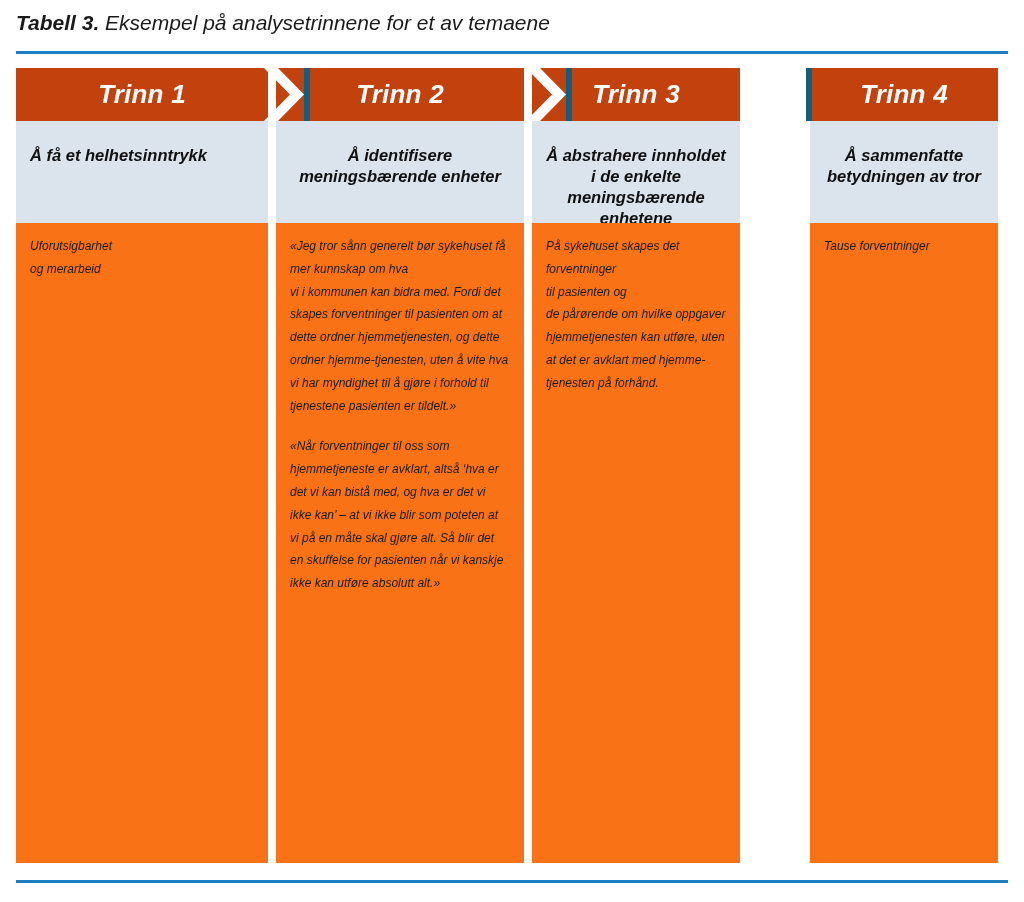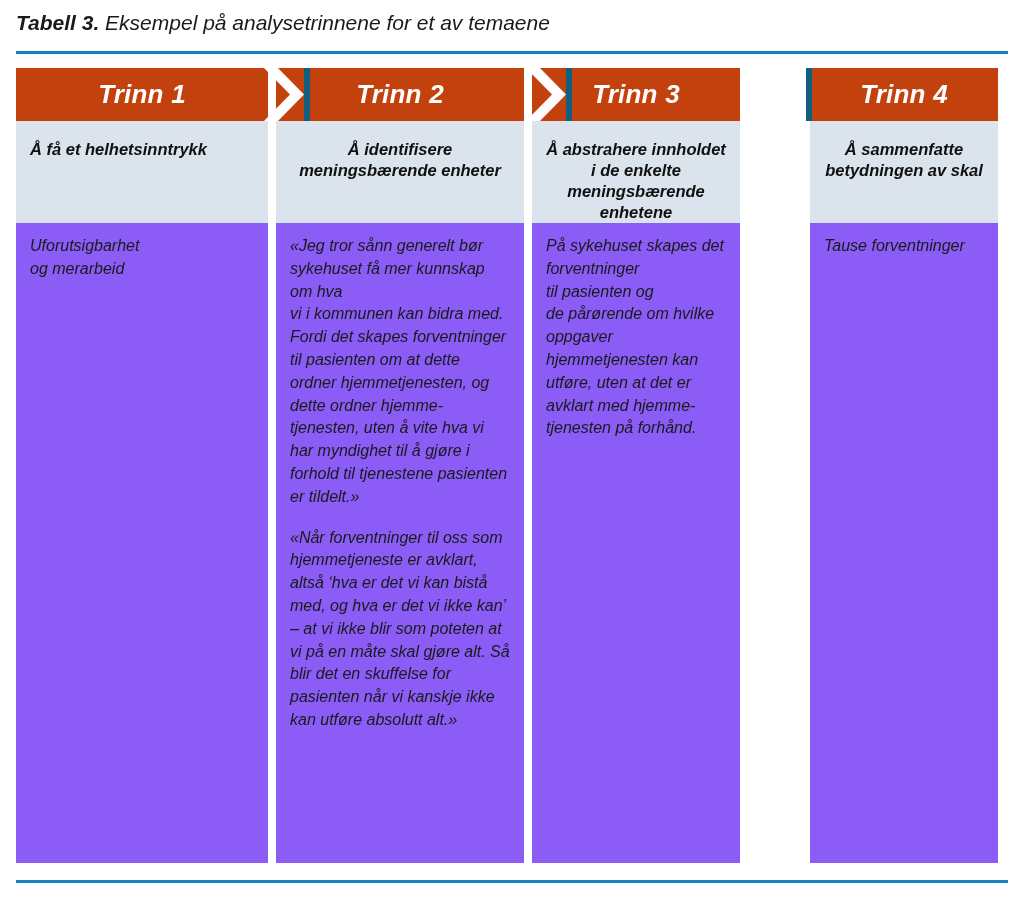--- a/index.html
+++ b/index.html
@@ -109,21 +109,21 @@
     width: 992px;
     height: 102px;
     margin-top: 0;
   }
   .sub-cell {
     position: absolute;
     top: 0;
     height: 102px;
     background: #dbe3ec;
     box-sizing: border-box;
-    padding: 18px 14px 8px 14px;
+    padding: 24px 14px 8px 14px;
     font-size: 16.5px;
     font-weight: bold;
     line-height: 21px;
     color: #101010;
     display: flex;
     justify-content: center;
   }
   .sub-cell.align-left {
     text-align: left;
   }
@@ -138,24 +138,24 @@
   
   .body-row {
     position: relative;
     width: 992px;
     height: 640px;
   }
   .body-cell {
     position: absolute;
     top: 0;
     height: 640px;
-    background: #8b5cf6;
+    background: #f97316;
     box-sizing: border-box;
     padding: 12px 14px 10px 14px;
-    font-size: 16px;
+    font-size: 12px;
     line-height: 22.8px;
     color: #1a1a1a;
     overflow: hidden;
   }
   .para {
     margin: 0 0 18px 0;
     white-space: pre-line;
   }
   .para:last-child {
     margin-bottom: 0;
@@ -223,21 +223,21 @@
       <div class="sub-cell col-0 align-left">
         <span class="sub-text">Å få et helhetsinntrykk</span>
       </div>
       <div class="sub-cell col-1 align-center">
         <span class="sub-text">Å identifisere meningsbærende enheter</span>
       </div>
       <div class="sub-cell col-2 align-center">
         <span class="sub-text">Å abstrahere innholdet i de enkelte meningsbærende enhetene</span>
       </div>
       <div class="sub-cell col-3 align-center">
-        <span class="sub-text">Å sammenfatte betydningen av skal</span>
+        <span class="sub-text">Å sammenfatte betydningen av tror</span>
       </div>
     </div>
 
     <div class="body-row">
       <div class="body-cell col-0">
         <p class="para">Uforutsigbarhet
 og merarbeid</p>
       </div>
       <div class="body-cell col-1">
         <p class="para">«Jeg tror sånn generelt bør sykehuset få mer kunnskap om hva

